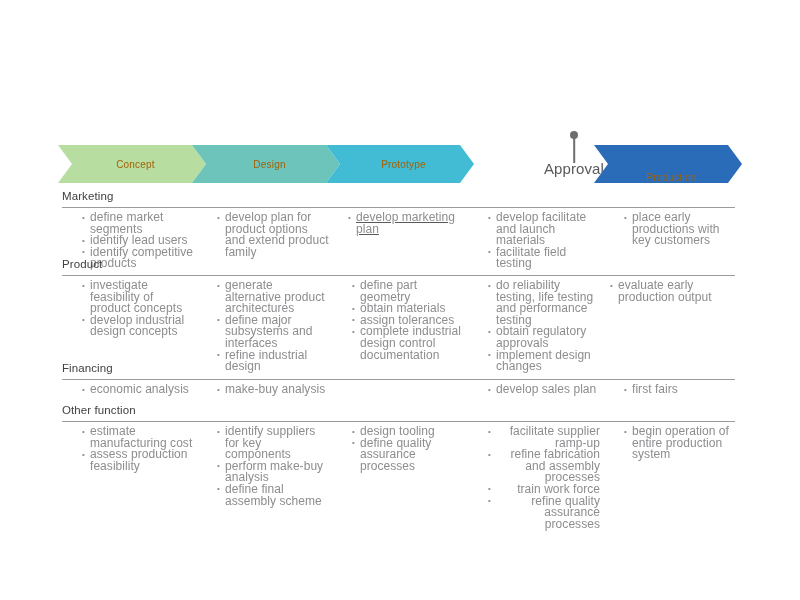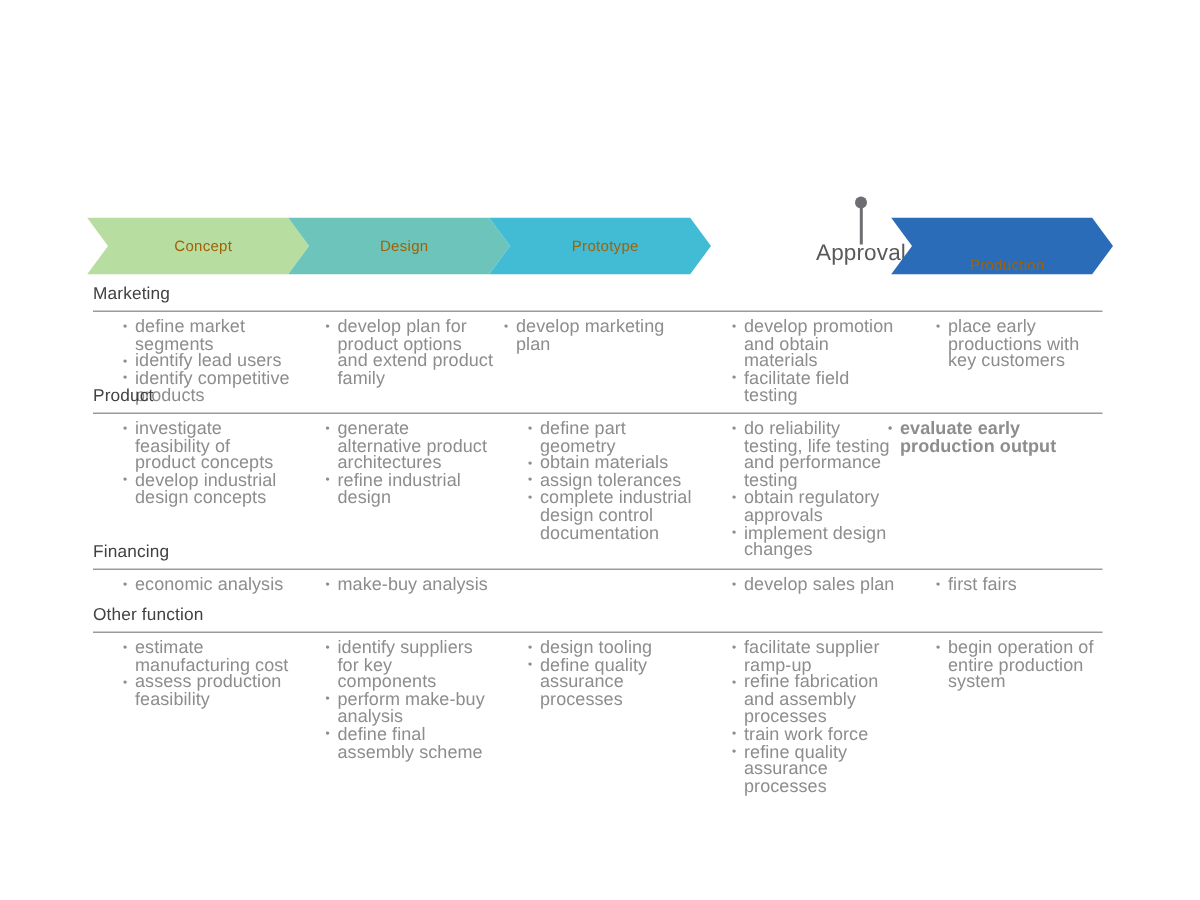--- a/index.html
+++ b/index.html
@@ -190,28 +190,28 @@
               <li>define market segments</li>
               <li>identify lead users</li>
               <li>identify competitive products</li>
             </ul>
           </div>
           <div class="col" style="left: 201px; width: 128px;">
             <ul class="bullets">
               <li>develop plan for product options and extend product family</li>
             </ul>
           </div>
-          <div class="col" style="left: 320px; width: 128px;">
+          <div class="col" style="left: 332px; width: 128px; text-decoration: underline;">
             <ul class="bullets">
               <li>develop marketing plan</li>
             </ul>
           </div>
           <div class="col" style="left: 472px; width: 128px;">
             <ul class="bullets">
-              <li>develop promotion and obtain materials</li>
+              <li>develop facilitate and launch materials</li>
               <li>facilitate field testing</li>
             </ul>
           </div>
           <div class="col" style="left: 608px; width: 132px;">
             <ul class="bullets">
               <li>place early productions with key customers</li>
             </ul>
           </div>
         </div>
       </div>
@@ -221,39 +221,40 @@
         <div class="cols">
           <div class="col" style="left: 66px; width: 128px;">
             <ul class="bullets">
               <li>investigate feasibility of product concepts</li>
               <li>develop industrial design concepts</li>
             </ul>
           </div>
           <div class="col" style="left: 201px; width: 128px;">
             <ul class="bullets">
               <li>generate alternative product architectures</li>
+              <li>define major subsystems and interfaces</li>
               <li>refine industrial design</li>
             </ul>
           </div>
           <div class="col" style="left: 336px; width: 128px;">
             <ul class="bullets">
               <li>define part geometry</li>
               <li>obtain materials</li>
               <li>assign tolerances</li>
               <li>complete industrial design control documentation</li>
             </ul>
           </div>
           <div class="col" style="left: 472px; width: 128px;">
             <ul class="bullets">
               <li>do reliability testing, life testing and performance testing</li>
               <li>obtain regulatory approvals</li>
               <li>implement design changes</li>
             </ul>
           </div>
-          <div class="col" style="left: 576px; width: 132px; font-weight: bold;">
+          <div class="col" style="left: 594px; width: 132px;">
             <ul class="bullets">
               <li>evaluate early production output</li>
             </ul>
           </div>
         </div>
       </div>
       <div class="section" style="top: 362px;">
         <div class="section-title">Financing</div>
         <div class="section-rule"></div>
         <div class="cols">
@@ -298,21 +299,21 @@
               <li>perform make-buy analysis</li>
               <li>define final assembly scheme</li>
             </ul>
           </div>
           <div class="col" style="left: 336px; width: 128px;">
             <ul class="bullets">
               <li>design tooling</li>
               <li>define quality assurance processes</li>
             </ul>
           </div>
-          <div class="col" style="left: 472px; width: 128px;">
+          <div class="col" style="left: 472px; width: 128px; text-align: right;">
             <ul class="bullets">
               <li>facilitate supplier ramp-up</li>
               <li>refine fabrication and assembly processes</li>
               <li>train work force</li>
               <li>refine quality assurance processes</li>
             </ul>
           </div>
           <div class="col" style="left: 608px; width: 132px;">
             <ul class="bullets">
               <li>begin operation of entire production system</li>

